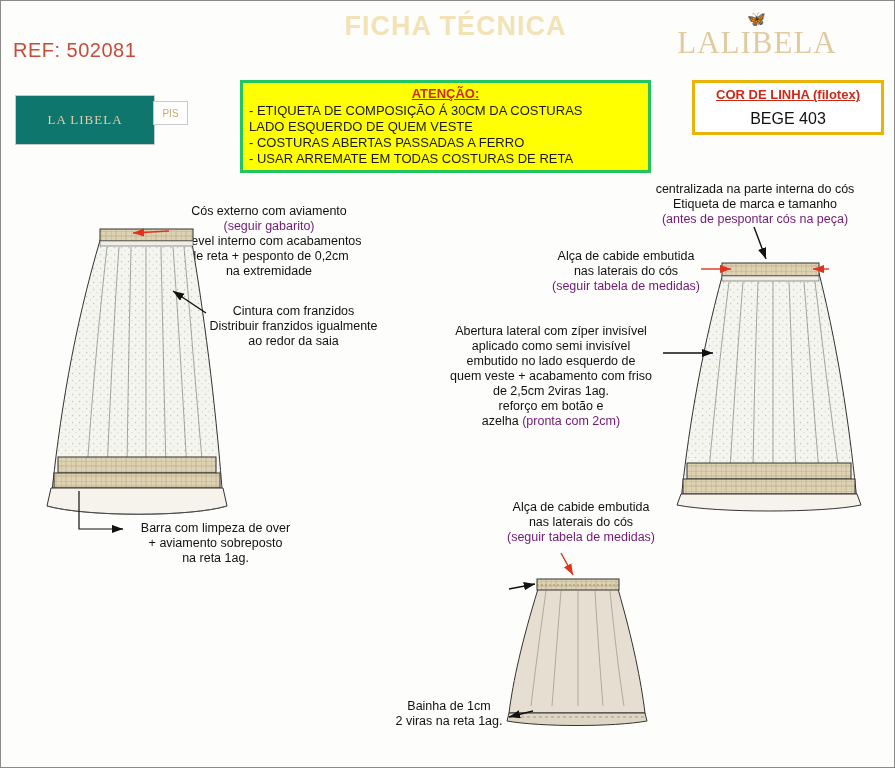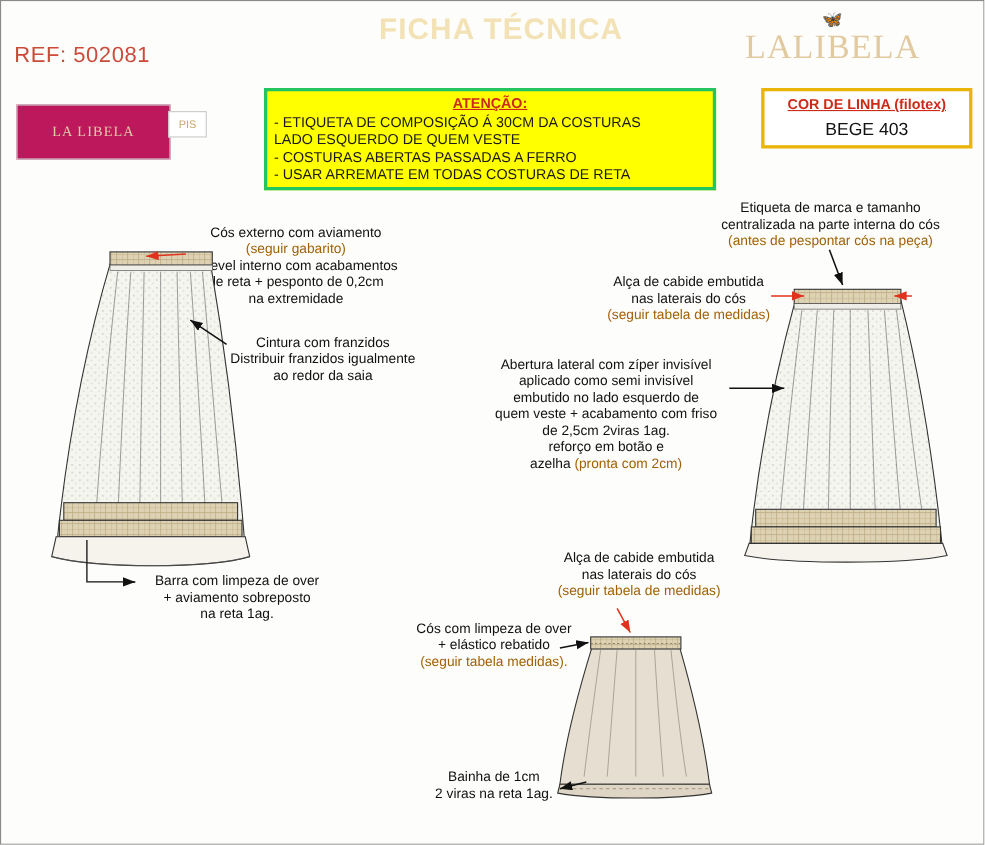--- a/index.html
+++ b/index.html
@@ -61,21 +61,21 @@
   }
 
   
   .logo-box {
     position: absolute;
     left: 14px;
     top: 94px;
     width: 138px;
     height: 48px;
     border: 1px solid #c9c9c9;
-    background: #be185d;
+    background: #0f766e;
     display: flex;
     align-items: center;
     justify-content: center;
   }
   .logo-box span {
     font-size: 13px;
     color: #e0cdaa;
     letter-spacing: 1px;
     font-family: "Liberation Serif", serif;
   }
@@ -147,21 +147,21 @@
   }
 
   
   .note {
     position: absolute;
     font-size: 12.5px;
     color: #111;
     line-height: 15px;
   }
   .note .red {
-    color: #a16207;
+    color: #701a75;
   }
   .t-center { text-align: center; }
 
   
   #overlay {
     position: absolute;
     left: 0;
     top: 0;
     width: 895px;
     height: 768px;
@@ -212,22 +212,22 @@
     <div>ao redor da saia</div>
   </div>
 
   <div class="note t-center" style="left:122px; top:520px; width:185px;">
     <div>Barra com limpeza de over</div>
     <div>+ aviamento sobreposto</div>
     <div>na reta 1ag.</div>
   </div>
 
   <div class="note t-center" style="left:624px; top:181px; width:260px;">
+    <div>centralizada na parte interna do cós</div>
     <div>Etiqueta de marca e tamanho</div>
-    <div>centralizada na parte interna do cós</div>
     <div class="red">(antes de pespontar cós na peça)</div>
   </div>
 
   <div class="note t-center" style="left:520px; top:248px; width:210px;">
     <div>Alça de cabide embutida</div>
     <div>nas laterais do cós</div>
     <div class="red">(seguir tabela de medidas)</div>
   </div>
 
   <div class="note t-center" style="left:440px; top:323px; width:220px;">
@@ -239,25 +239,20 @@
     <div>reforço em botão e</div>
     <div><span>azelha </span><span class="red">(pronta com 2cm)</span></div>
   </div>
 
   <div class="note t-center" style="left:480px; top:499px; width:200px;">
     <div>Alça de cabide embutida</div>
     <div>nas laterais do cós</div>
     <div class="red">(seguir tabela de medidas)</div>
   </div>
 
-  <div class="note t-center" style="left:353px; top:563px; width:190px;">
-    <div>Cós com limpeza de over</div>
-    <div>+ elástico rebatido</div>
-    <div class="red">(seguir tabela medidas).</div>
-  </div>
 
   <div class="note t-center" style="left:368px; top:698px; width:160px;">
     <div>Bainha de 1cm</div>
     <div>2 viras na reta 1ag.</div>
   </div>
 
   <svg id="overlay" viewBox="0 0 895 768">
     <defs>
       <marker id="arrRed" markerWidth="9" markerHeight="9" refX="8" refY="3" orient="auto">
         <path d="M0,0 L8,3 L0,6 z" fill="#e0321d"></path>

